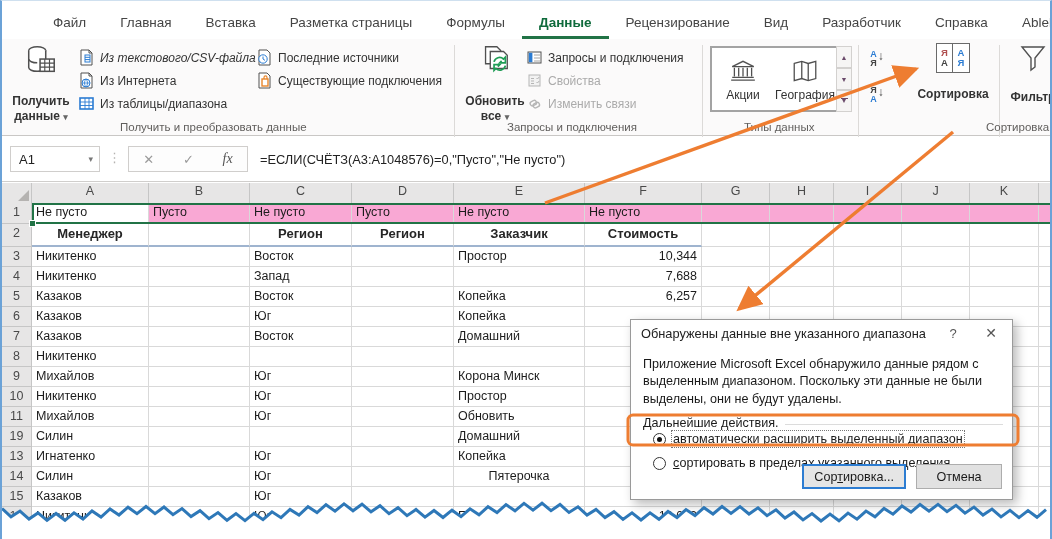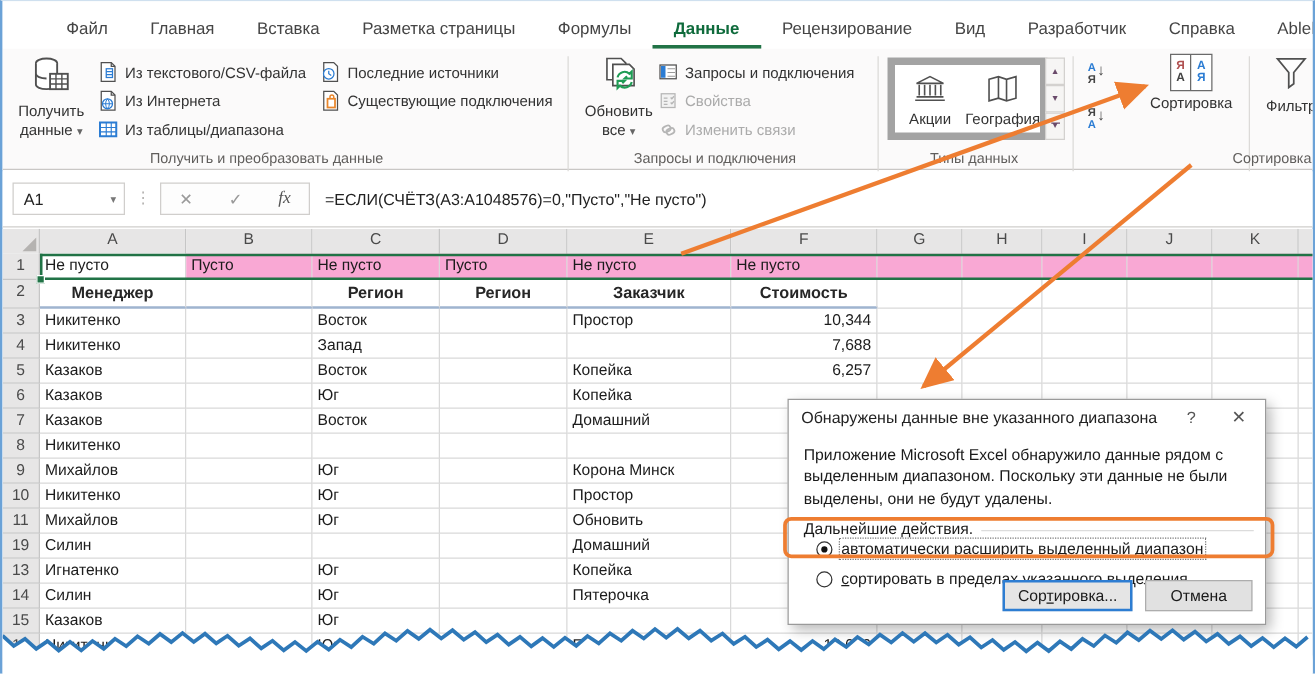--- a/index.html
+++ b/index.html
@@ -14,26 +14,26 @@
     display:flex; align-items:flex-end; padding:0 0 0 34px; gap:0; }
   .tab { font-size:13.5px; color:#454545; padding:9px 17px 9px 17px; cursor:default; white-space:nowrap; }
   .tab.active { color:#0f6b3c; font-weight:bold; border-bottom:3px solid #217346; padding-bottom:6px; }
   
   .ribbon { position:absolute; left:0; top:38px; width:1052px; height:97px; background:#fbfafa;
     border-bottom:1px solid #c9c7c5; }
   .vsep { position:absolute; top:6px; width:1px; height:102px; background:#dcdad8; }
   .glabel { position:absolute; top:82px; font-size:11.5px; color:#605e5c; white-space:nowrap; }
   .bigbtn { position:absolute; top:4px; width:66px; height:74px; display:flex; flex-direction:column;
     align-items:center; justify-content:flex-start; font-size:12px; color:#333; text-align:center; cursor:pointer; }
-  .bigbtn .blabel { line-height:1.25; margin-top:2px; }
+  .bigbtn .blabel { line-height:1.25; margin-top:14px;font-weight:bold; }
   .ritem { position:absolute; height:21px; display:flex; align-items:center; gap:5px; font-size:12px; color:#333;
     white-space:nowrap; cursor:pointer; }
   .ritem.disabled { color:#ababab; }
   .icon16 { width:17px; height:17px; flex:0 0 17px; display:inline-block; }
-  .gallery { position:absolute; top:7px; width:128px; height:66px; background:#fff; border:6px solid #a3a3a3;
+  .gallery { position:absolute; top:7px; width:128px; height:66px; background:#fff; border:2px solid #a3a3a3;
     display:flex; }
   .gitem { flex:1; display:flex; flex-direction:column; align-items:center; justify-content:center; gap:3px;
     font-size:12px; color:#333; cursor:pointer; }
   .gspin { position:absolute; top:7px; width:16px; height:66px; display:flex; flex-direction:column; }
   .gspin .sb { flex:1; border:1px solid #d3d1cf; background:#f6f5f4; font-size:7px; color:#6a4a6a;
     display:flex; align-items:center; justify-content:center; cursor:pointer; }
   .sortsmall { position:absolute; width:26px; height:24px; display:flex; align-items:center; justify-content:center;
     cursor:pointer; }
   .azgrid { display:grid; grid-template-columns:auto auto; column-gap:1px; font-size:9px; font-weight:bold; line-height:1.05; }
   .azarrow { font-size:12px; color:#444; margin-left:0px; }
@@ -202,21 +202,21 @@
       <span class="blabel">Сортировка</span>
     </div>
     <div class="vsep" style="left:997px;"></div>
     <div class="bigbtn" style="left:1002px; width:58px;">
       <span id="ic-funnel"><span class="icon16" style="width: 30px; flex: 0 0 30px; height: 30px;"><svg viewBox="0 0 30 30" width="100%" height="100%">
               <path d="M4 4h22L17 15v9l-4 3V15z" fill="#fdfdfd" stroke="#505050" stroke-width="1.4"></path>
             </svg></span></span>
       <span class="blabel">Фильтр</span>
     </div>
     <div class="glabel" style="left:984px;">Сортировка и фильтр</div>
-  <div class="ritem" style="left: 76px; top: 8px;">
+  <div class="ritem" style="left: 76px; top: 8px; font-style: italic;">
         <span class="icon16"><svg viewBox="0 0 17 17" width="100%" height="100%">
             <path d="M3 1h8l3 3v12H3z" fill="#fff" stroke="#505050"></path>
             <path d="M11 1v3h3" fill="none" stroke="#505050"></path>
             <rect x="7" y="6" width="5" height="7" fill="none" stroke="#2b7cd3"></rect>
             <path d="M7 8.3h5M7 10.6h5" stroke="#2b7cd3"></path>
           </svg></span>
         <span>Из текстового/CSV-файла</span>
       </div>
       <div class="ritem" style="left: 76px; top: 31px;">
         <span class="icon16"><svg viewBox="0 0 17 17" width="100%" height="100%">
@@ -503,21 +503,21 @@
         <div class="c " style="width: 68px; height: 20px;"></div>
         <div class="c " style="width: 69px; height: 20px;"></div>
         <div class="c " style="width: 20px; height: 20px;"></div>
       </div>
       <div class="shrow" style="top: 284px; height: 20px;">
         <div class="c rn" style="width: 30px; height: 20px;">14</div>
         <div class="c " style="width: 117px; height: 20px;">Силин</div>
         <div class="c " style="width: 101px; height: 20px;"></div>
         <div class="c " style="width: 102px; height: 20px;">Юг</div>
         <div class="c " style="width: 102px; height: 20px;"></div>
-        <div class="c " style="width: 131px; height: 20px;">Пятерочка</div>
+        <div class="c " style="width: 131px; height: 20px; text-align: center;">Пятерочка</div>
         <div class="c num" style="width: 117px; height: 20px;"></div>
         <div class="c " style="width: 68px; height: 20px;"></div>
         <div class="c " style="width: 64px; height: 20px;"></div>
         <div class="c " style="width: 68px; height: 20px;"></div>
         <div class="c " style="width: 68px; height: 20px;"></div>
         <div class="c " style="width: 69px; height: 20px;"></div>
         <div class="c " style="width: 20px; height: 20px;"></div>
       </div>
       <div class="shrow" style="top: 304px; height: 20px;">
         <div class="c rn" style="width: 30px; height: 20px;">15</div>

